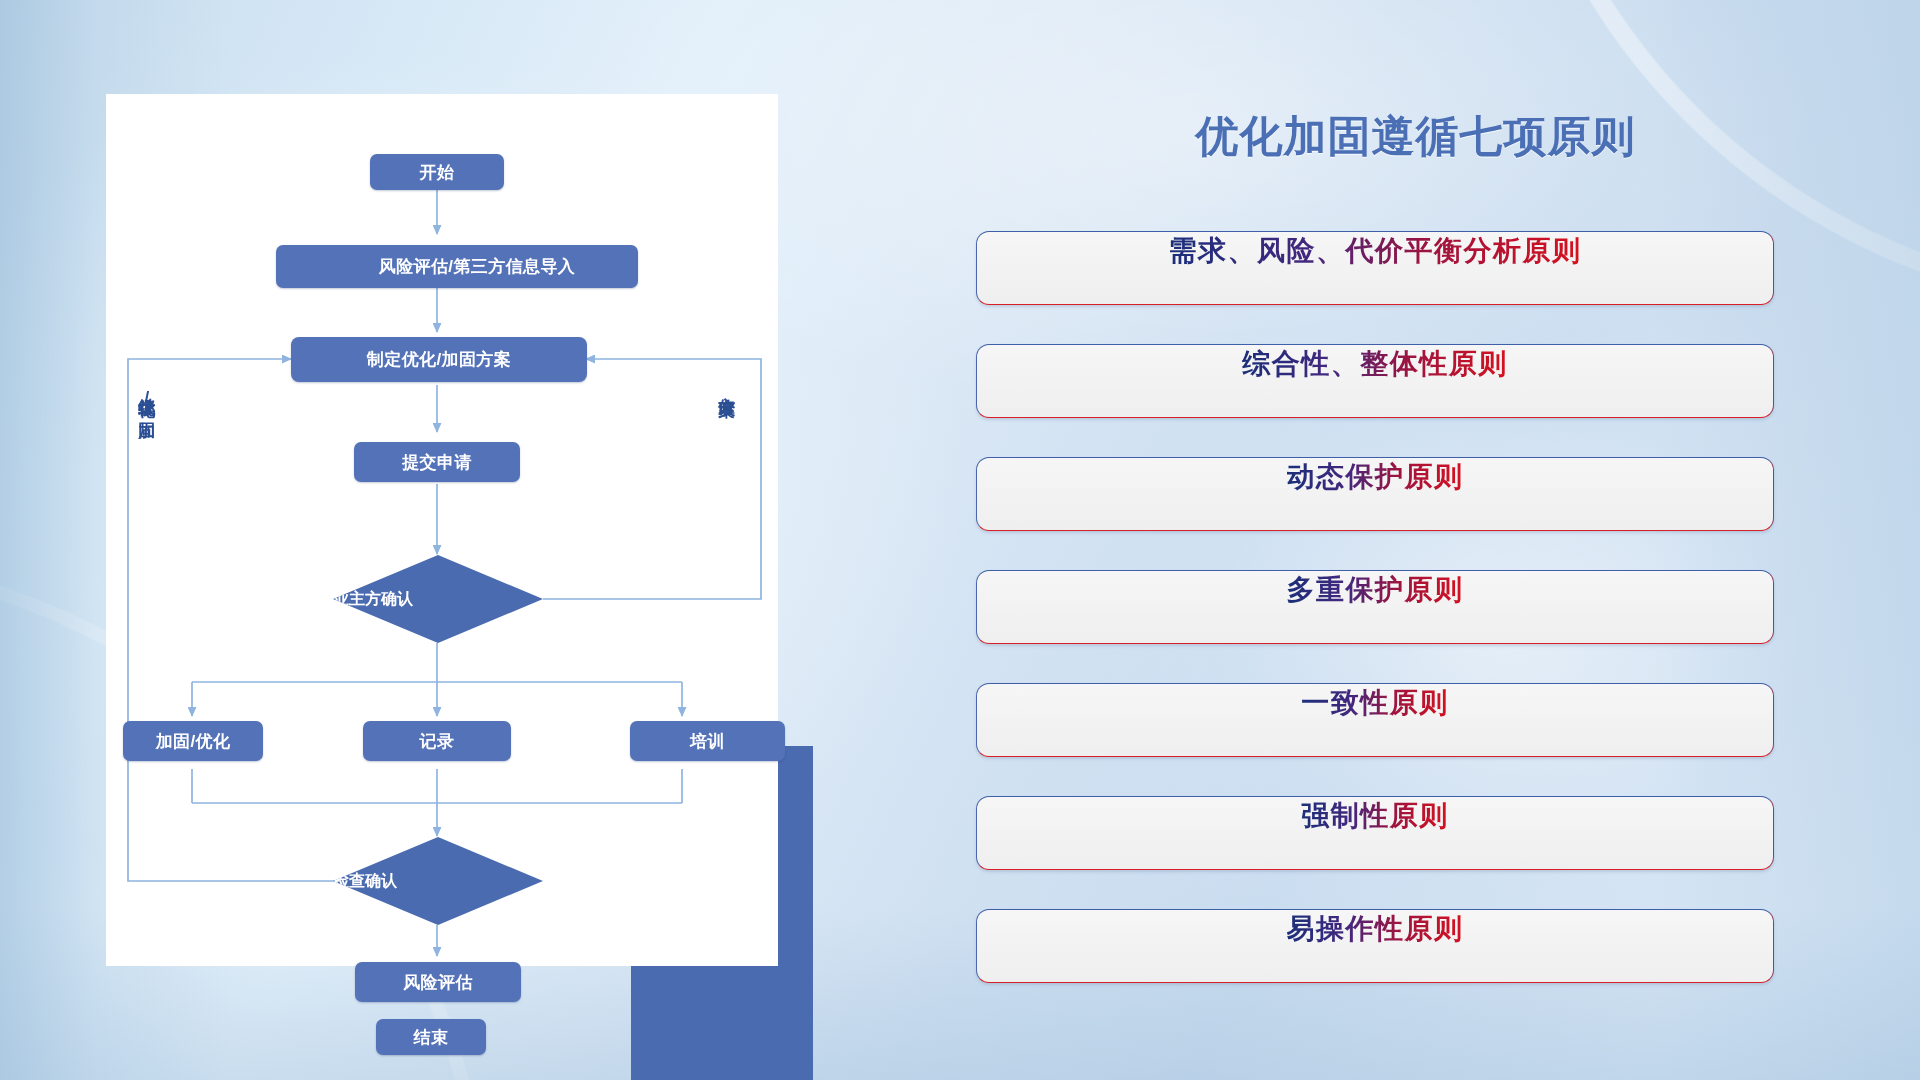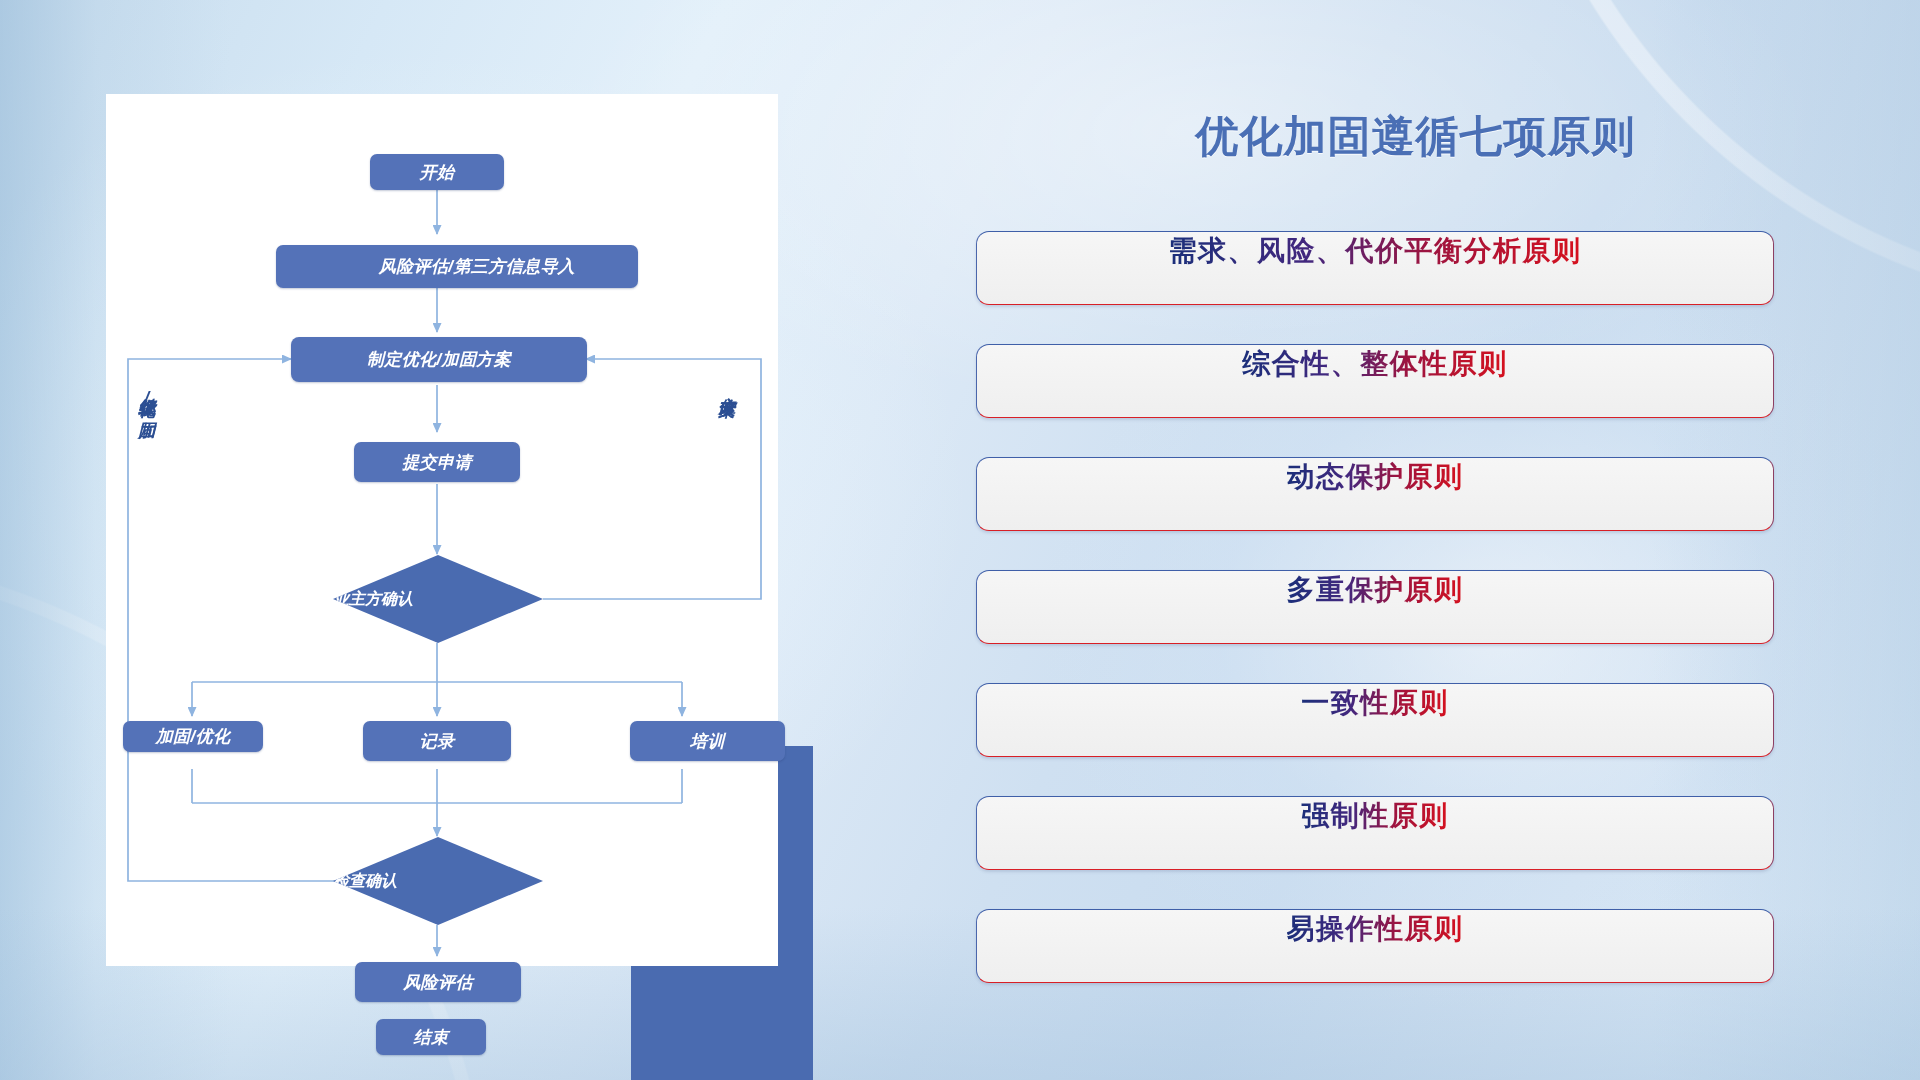--- a/index.html
+++ b/index.html
@@ -40,21 +40,21 @@
   .bg-arc{
     background:radial-gradient(circle 1150px at 112% -32%,
        rgba(255,255,255,0) 0 55.6%, rgba(255,255,255,.40) 55.8% 57.2%, rgba(255,255,255,0) 57.4%);
   }
   .bg-arc2{
     background:radial-gradient(circle 980px at -12% 118%,
        rgba(255,255,255,0) 0 72.6%, rgba(255,255,255,.30) 72.8% 74.0%, rgba(255,255,255,0) 74.2%);
   }
 
   
-  #flow-wrap{position:absolute;left:106px;top:94px;width:680px;height:900px;z-index:2;font-style:italic;}
+  #flow-wrap{position:absolute;left:106px;top:94px;width:680px;height:900px;z-index:2;}
   #flow-accent{
     position:absolute;left:525px;top:652px;width:182px;height:336px;
     background:#4a6bb0;
   }
   #flow-card{
     position:absolute;left:0;top:0;width:672px;height:872px;
     background:#ffffff;
   }
   #flow-svg{position:absolute;left:0;top:0;}
 
@@ -195,21 +195,21 @@
     </div>
 
     <div class="fnode" style="left:248px;top:348px;width:166px;height:40px;">
       <span>提交申请</span>
     </div>
 
     <div class="fdiamond" style="left:227px;top:461px;width:210px;height:88px;">
       <span>业主方确认</span>
     </div>
 
-    <div class="fnode" style="left:17px;top:627px;width:140px;height:31px;text-align:right;">
+    <div class="fnode" style="left:17px;top:627px;width:140px;height:40px;text-align:right;">
       <span>加固/优化</span>
     </div>
 
     <div class="fnode" style="left:257px;top:627px;width:148px;height:40px;">
       <span>记录</span>
     </div>
 
     <div class="fnode" style="left:524px;top:627px;width:155px;height:40px;">
       <span>培训</span>
     </div>

